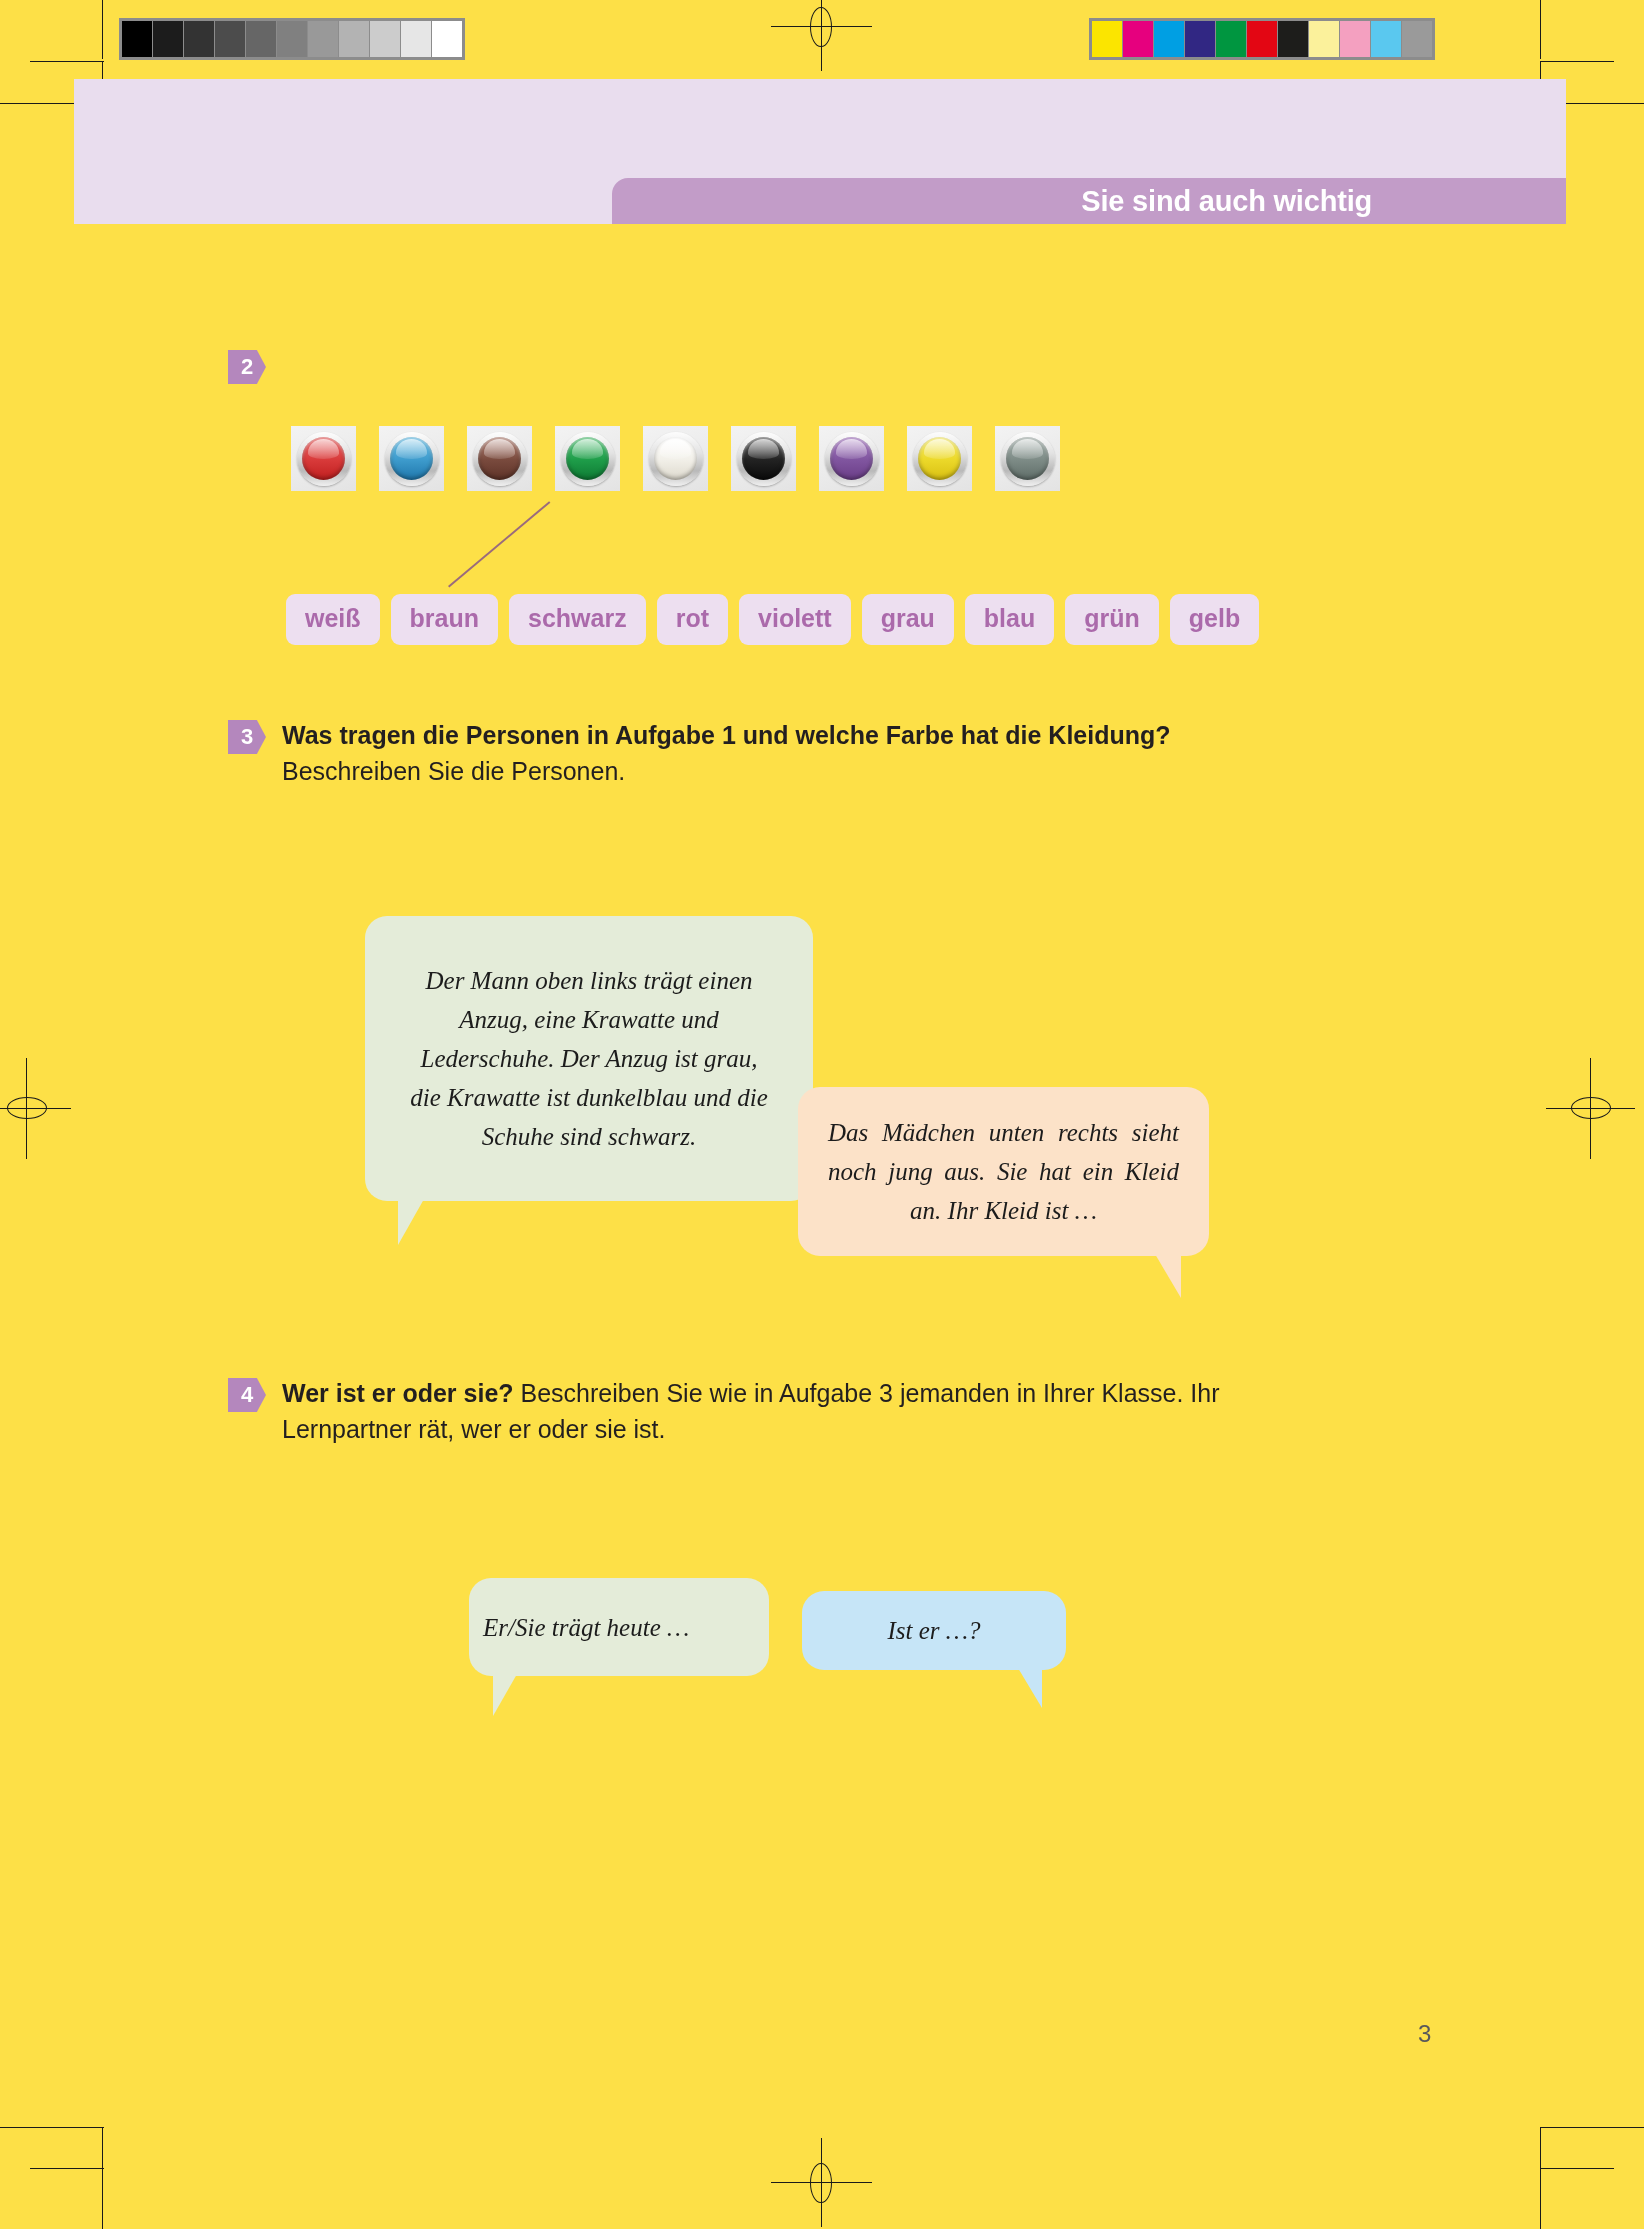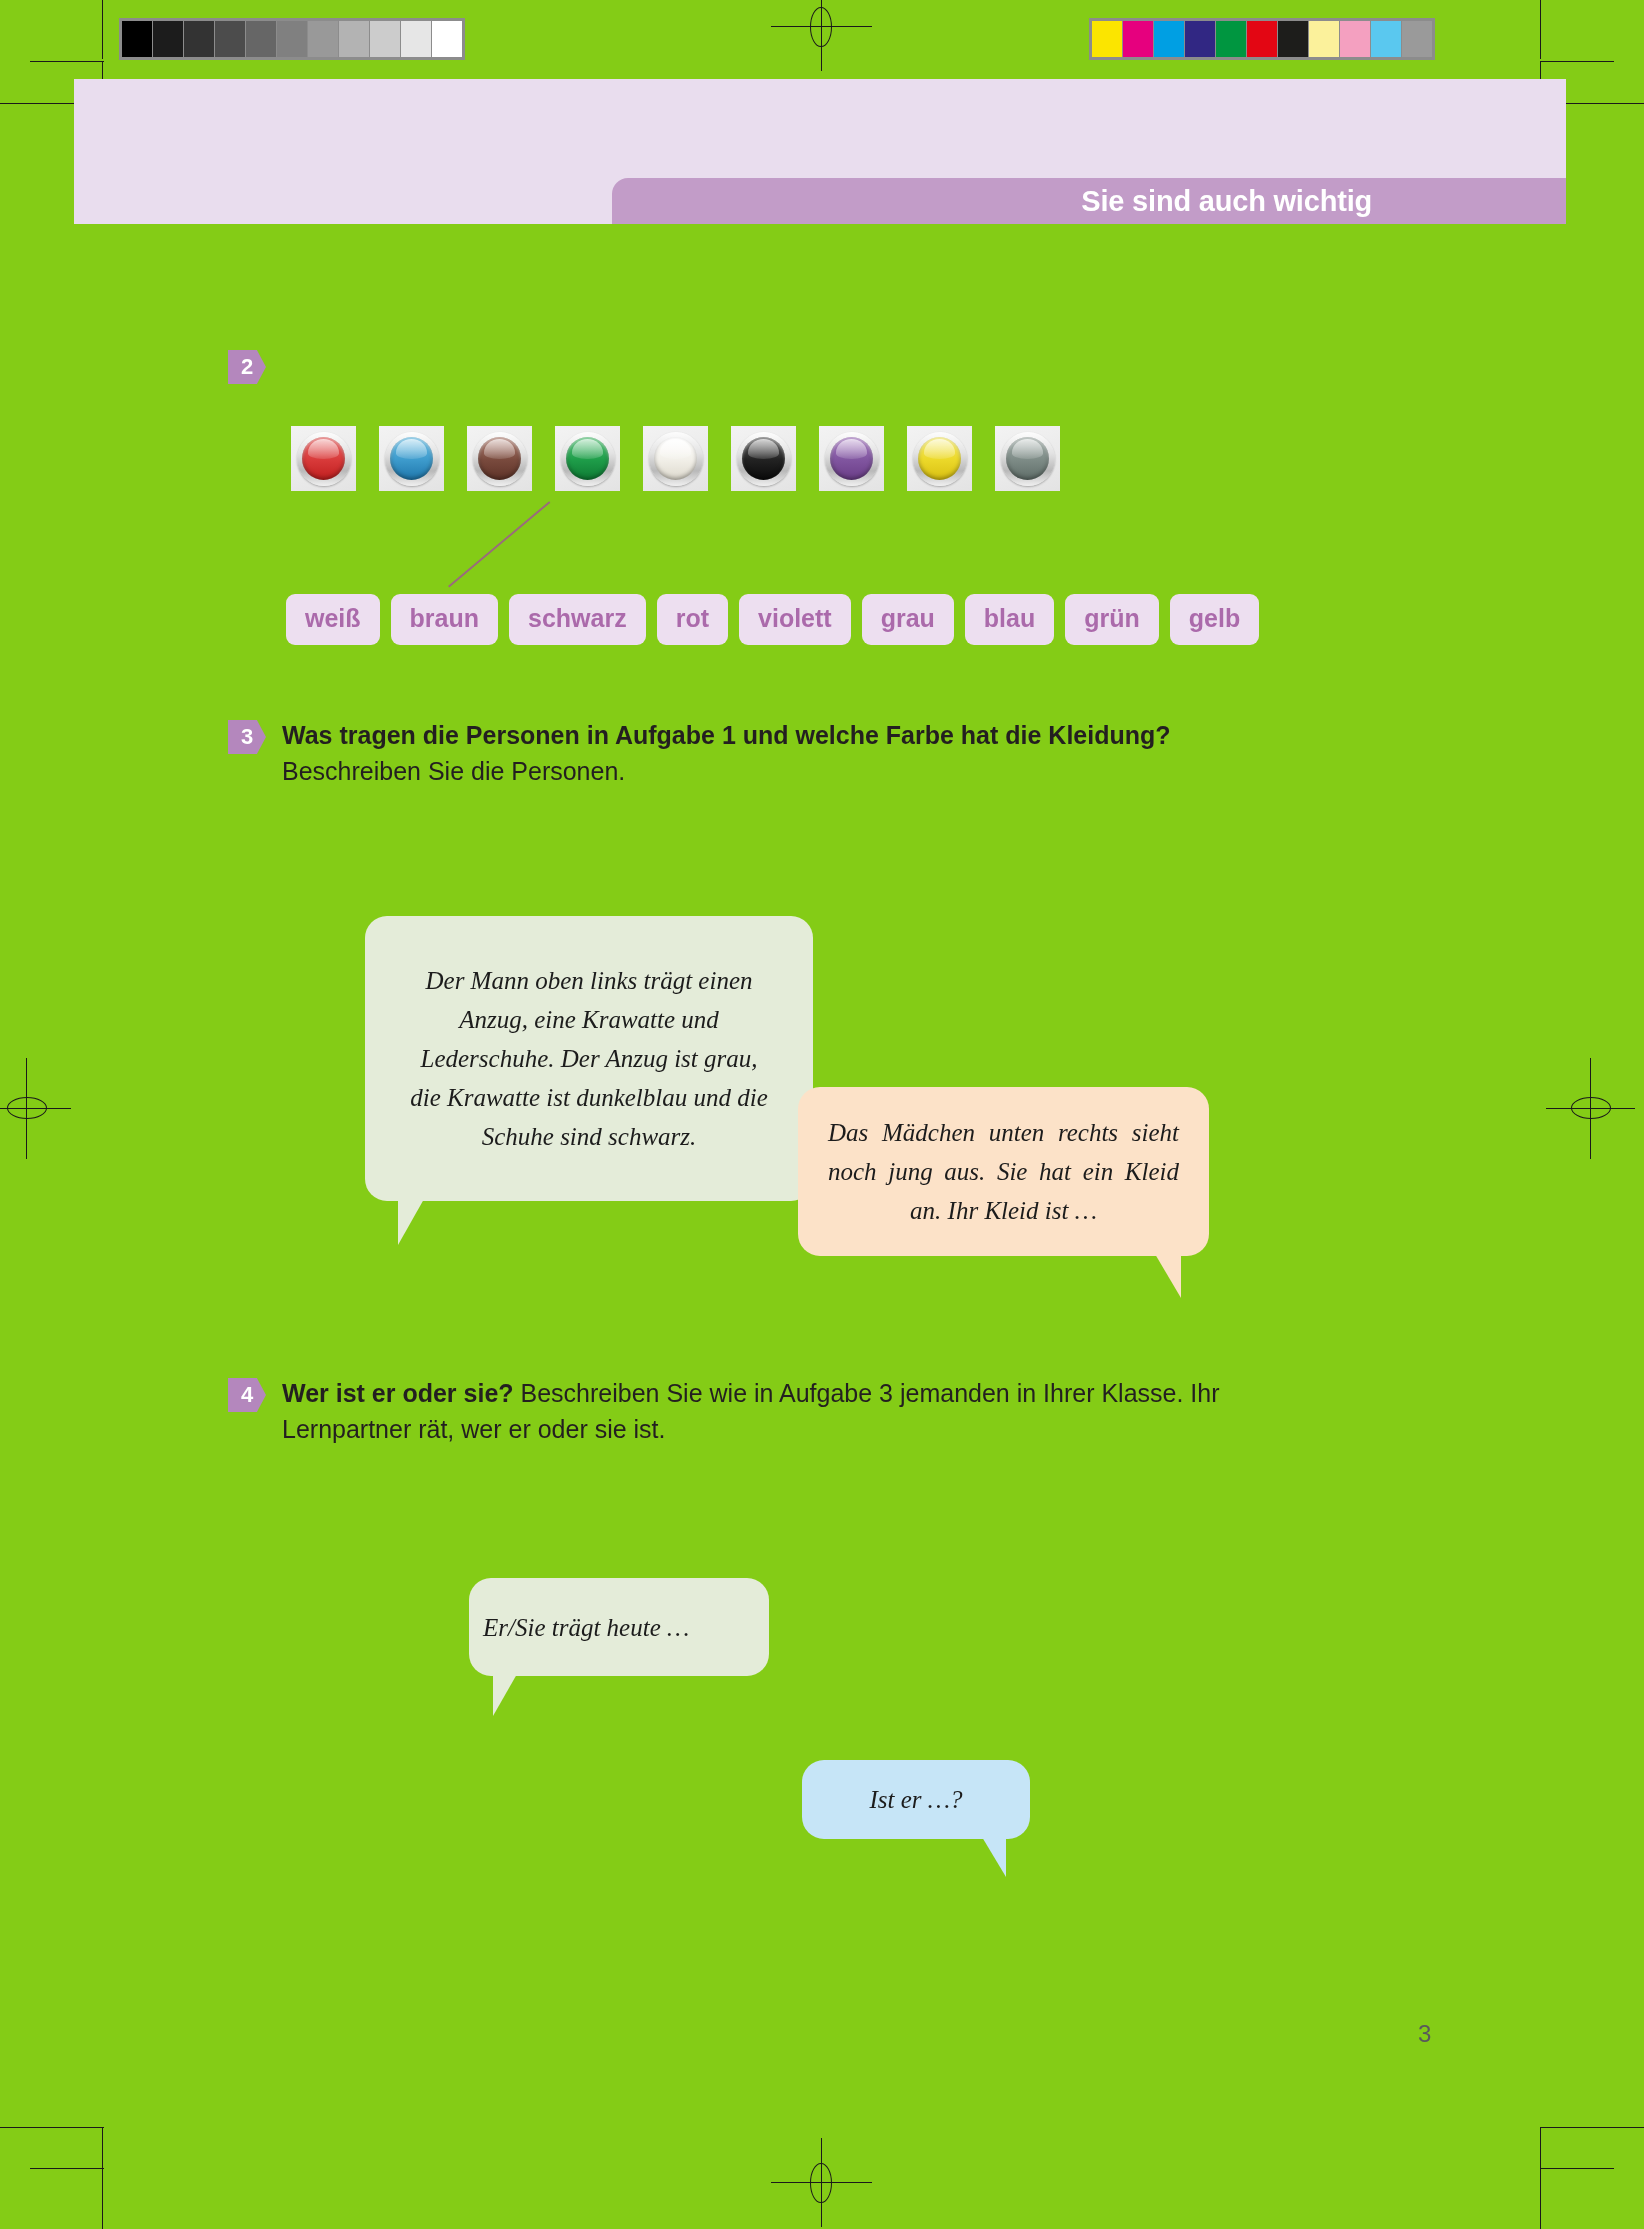--- a/index.html
+++ b/index.html
@@ -7,21 +7,21 @@
     padding: 0;
     background: #ffffff;
   }
   body {
     font-family: "Liberation Sans", sans-serif;
   }
   #page {
     position: relative;
     width: 1644px;
     height: 2230px;
-    background: #84cc16;
+    background: #fde047;
     overflow: hidden;
   }
 
   
   .cropmark {
     position: absolute;
     background: #1a1a1a;
   }
   .cm-h { height: 1px; }
   .cm-v { width: 1px; }
@@ -399,21 +399,21 @@
       <b>Wer ist er oder sie?</b><span> Beschreiben Sie wie in Aufgabe 3 jemanden in Ihrer Klasse. Ihr</span>
       <div>Lernpartner rät, wer er oder sie ist.</div>
     </div>
   </div>
 
   <div class="bubble b-green" style="left:469px; top:1578px; width:300px; height:98px; padding:0 14px;">
     <span class="btxt">Er/Sie trägt heute …</span>
     <span class="tail" style="left:24px; bottom:-40px; border-left:24px solid #e4ecd9; border-right:24px solid transparent; border-bottom:42px solid transparent;"></span>
   </div>
 
-  <div class="bubble b-blue" style="left:802px; top:1760px; width:228px; height:79px; padding:0 34px; justify-content:center;">
+  <div class="bubble b-blue" style="left:802px; top:1591px; width:264px; height:79px; padding:0 34px; justify-content:center;">
     <span class="btxt" style="text-align:center;">Ist er …?</span>
     <span class="tail" style="right:24px; bottom:-38px; border-right:24px solid #c6e5f7; border-left:24px solid transparent; border-bottom:40px solid transparent;"></span>
   </div>
 
 
   <div class="page-no" style="left:1418px; top:2020px;">3</div>
 
 </div>
 
 

